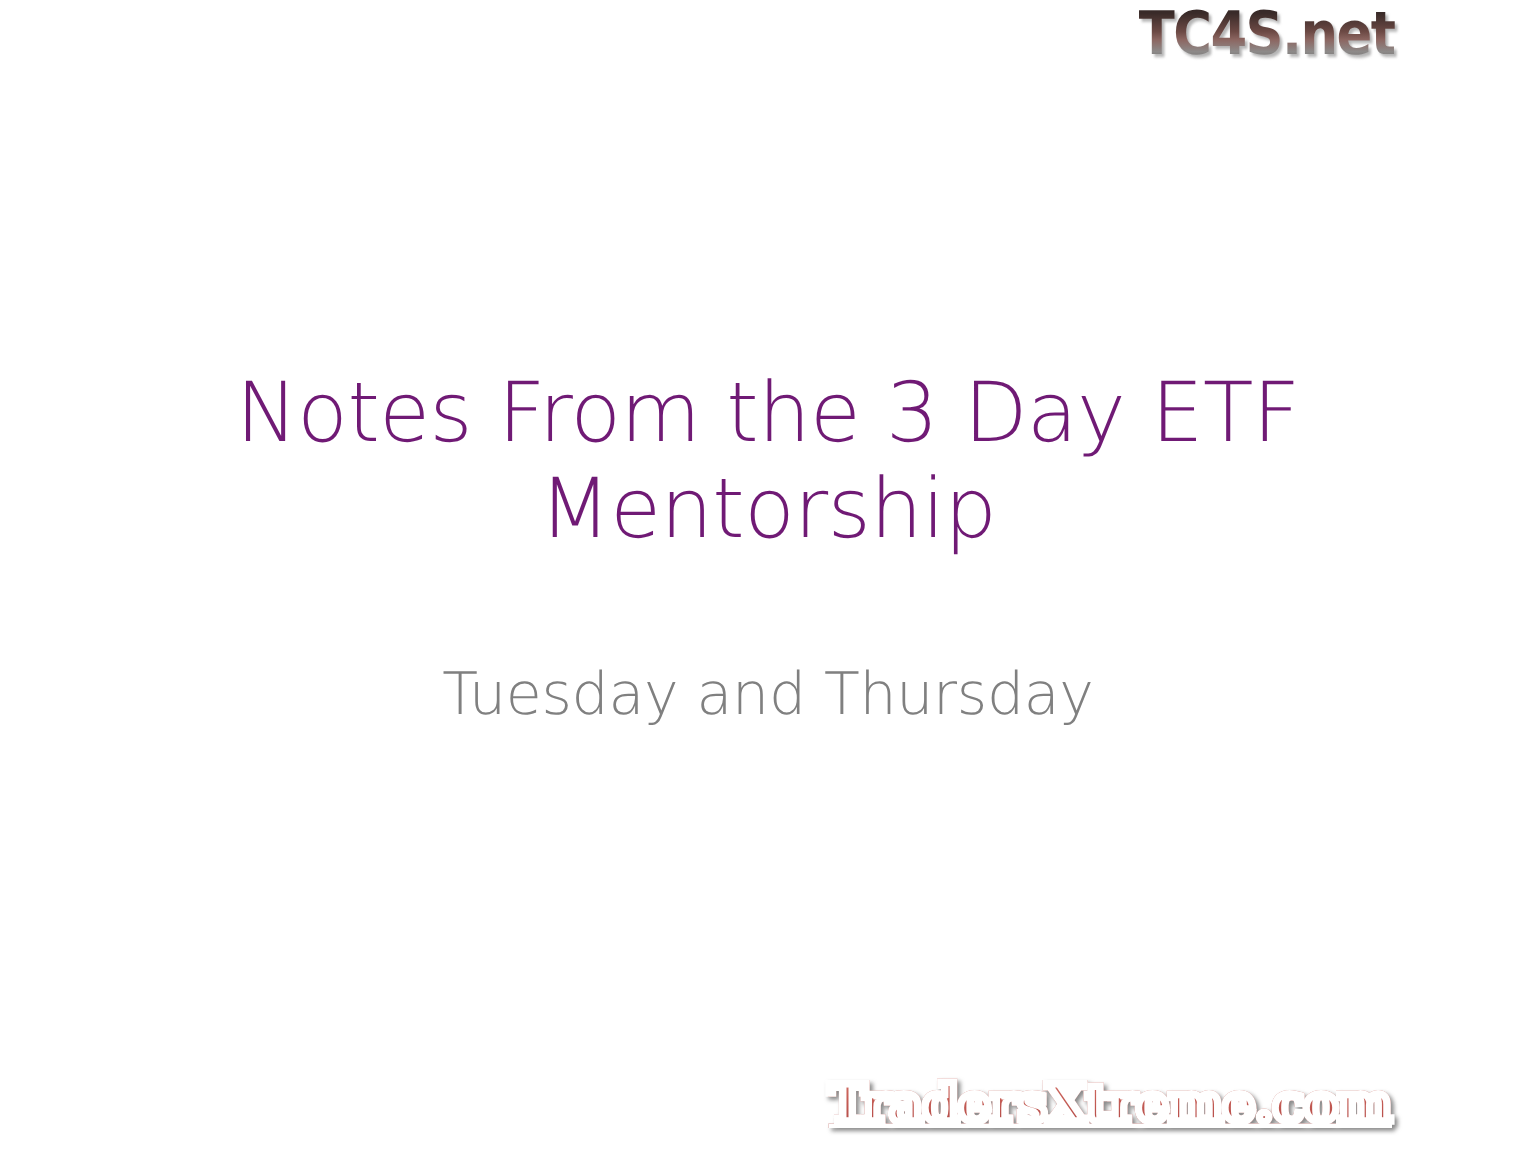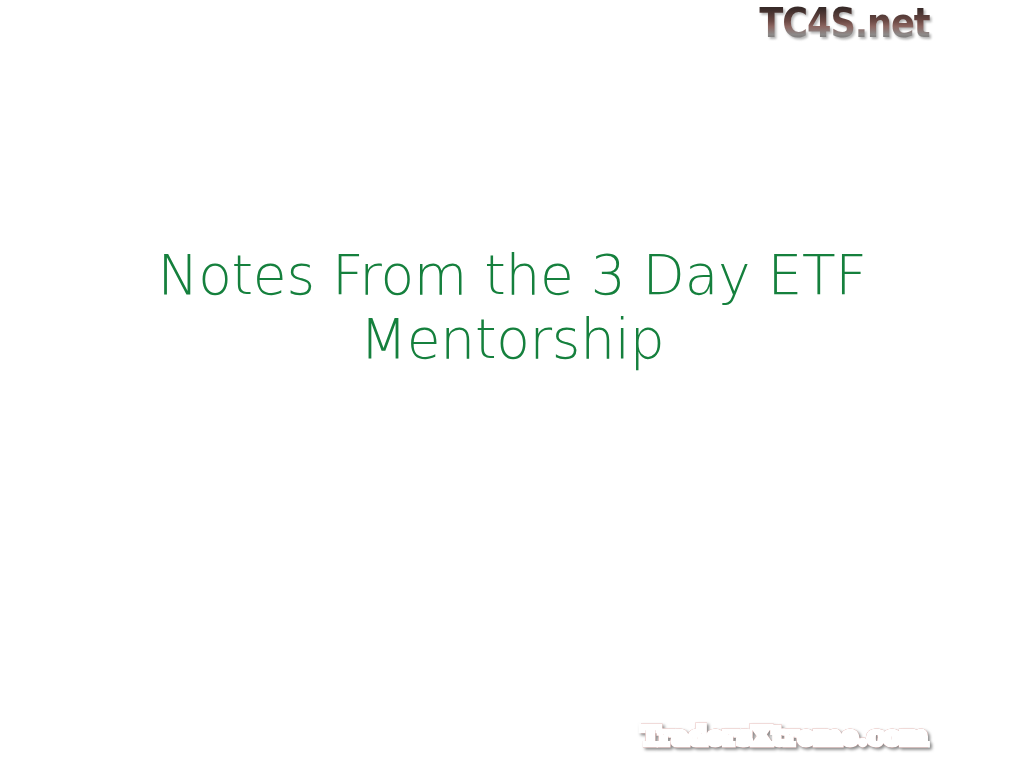--- a/index.html
+++ b/index.html
@@ -55,21 +55,21 @@
     left: 92px;
     top: 243px;
     width: 840px;
     text-align: center;
   }
   #title-text {
     font-family: "DejaVu Sans", "Liberation Sans", sans-serif;
     font-weight: 300;
     font-size: 55px;
     line-height: 64px;
-    color: #15803d;
+    color: #701a75;
     letter-spacing: -0.3px;
     margin: 0;
   }
 
   
   #subtitle-block {
     position: absolute;
     left: 92px;
     top: 440px;
     width: 840px;
@@ -123,49 +123,53 @@
   #footer-watermark {
     position: absolute;
     right: 8px;
     bottom: 12px;
     pointer-events: none;
   }
   #footer-watermark-text {
     display: inline-block;
     font-family: "DejaVu Serif", "Liberation Serif", serif;
     font-weight: bold;
-    font-size: 26px;
+    font-size: 34px;
     line-height: 40px;
     letter-spacing: 0px;
     background-image: linear-gradient(to bottom,
         #d4736a 0%,
         #c75f57 38%,
         #b9514c 70%,
         #a8443f 100%);
     -webkit-background-clip: text;
     background-clip: text;
     -webkit-text-fill-color: transparent;
     color: transparent;
     paint-order: stroke fill;
     -webkit-text-stroke: 5px #ffffff;
     filter: drop-shadow(2.5px 2.5px 1.5px rgba(110,110,110,0.8))
             drop-shadow(0 0 1px rgba(255,255,255,0.9));
     user-select: none;
+    text-decoration: underline;
   }
 </style>
 </head>
 <body>
 
 <div id="slide">
 
   <div id="brand-logo">TC4S.net</div>
 
   <div id="title-block">
     <h1 id="title-text">Notes From the 3 Day ETF Mentorship</h1>
   </div>
 
 
+  <div id="subtitle-block">
+    <h2 id="subtitle-text">Tuesday and Thursday</h2>
+  </div>
 
   <div id="footer-watermark">
     <span id="footer-watermark-text">TradersXtreme.com</span>
   </div>
 
 </div>
 
 </body></html>

